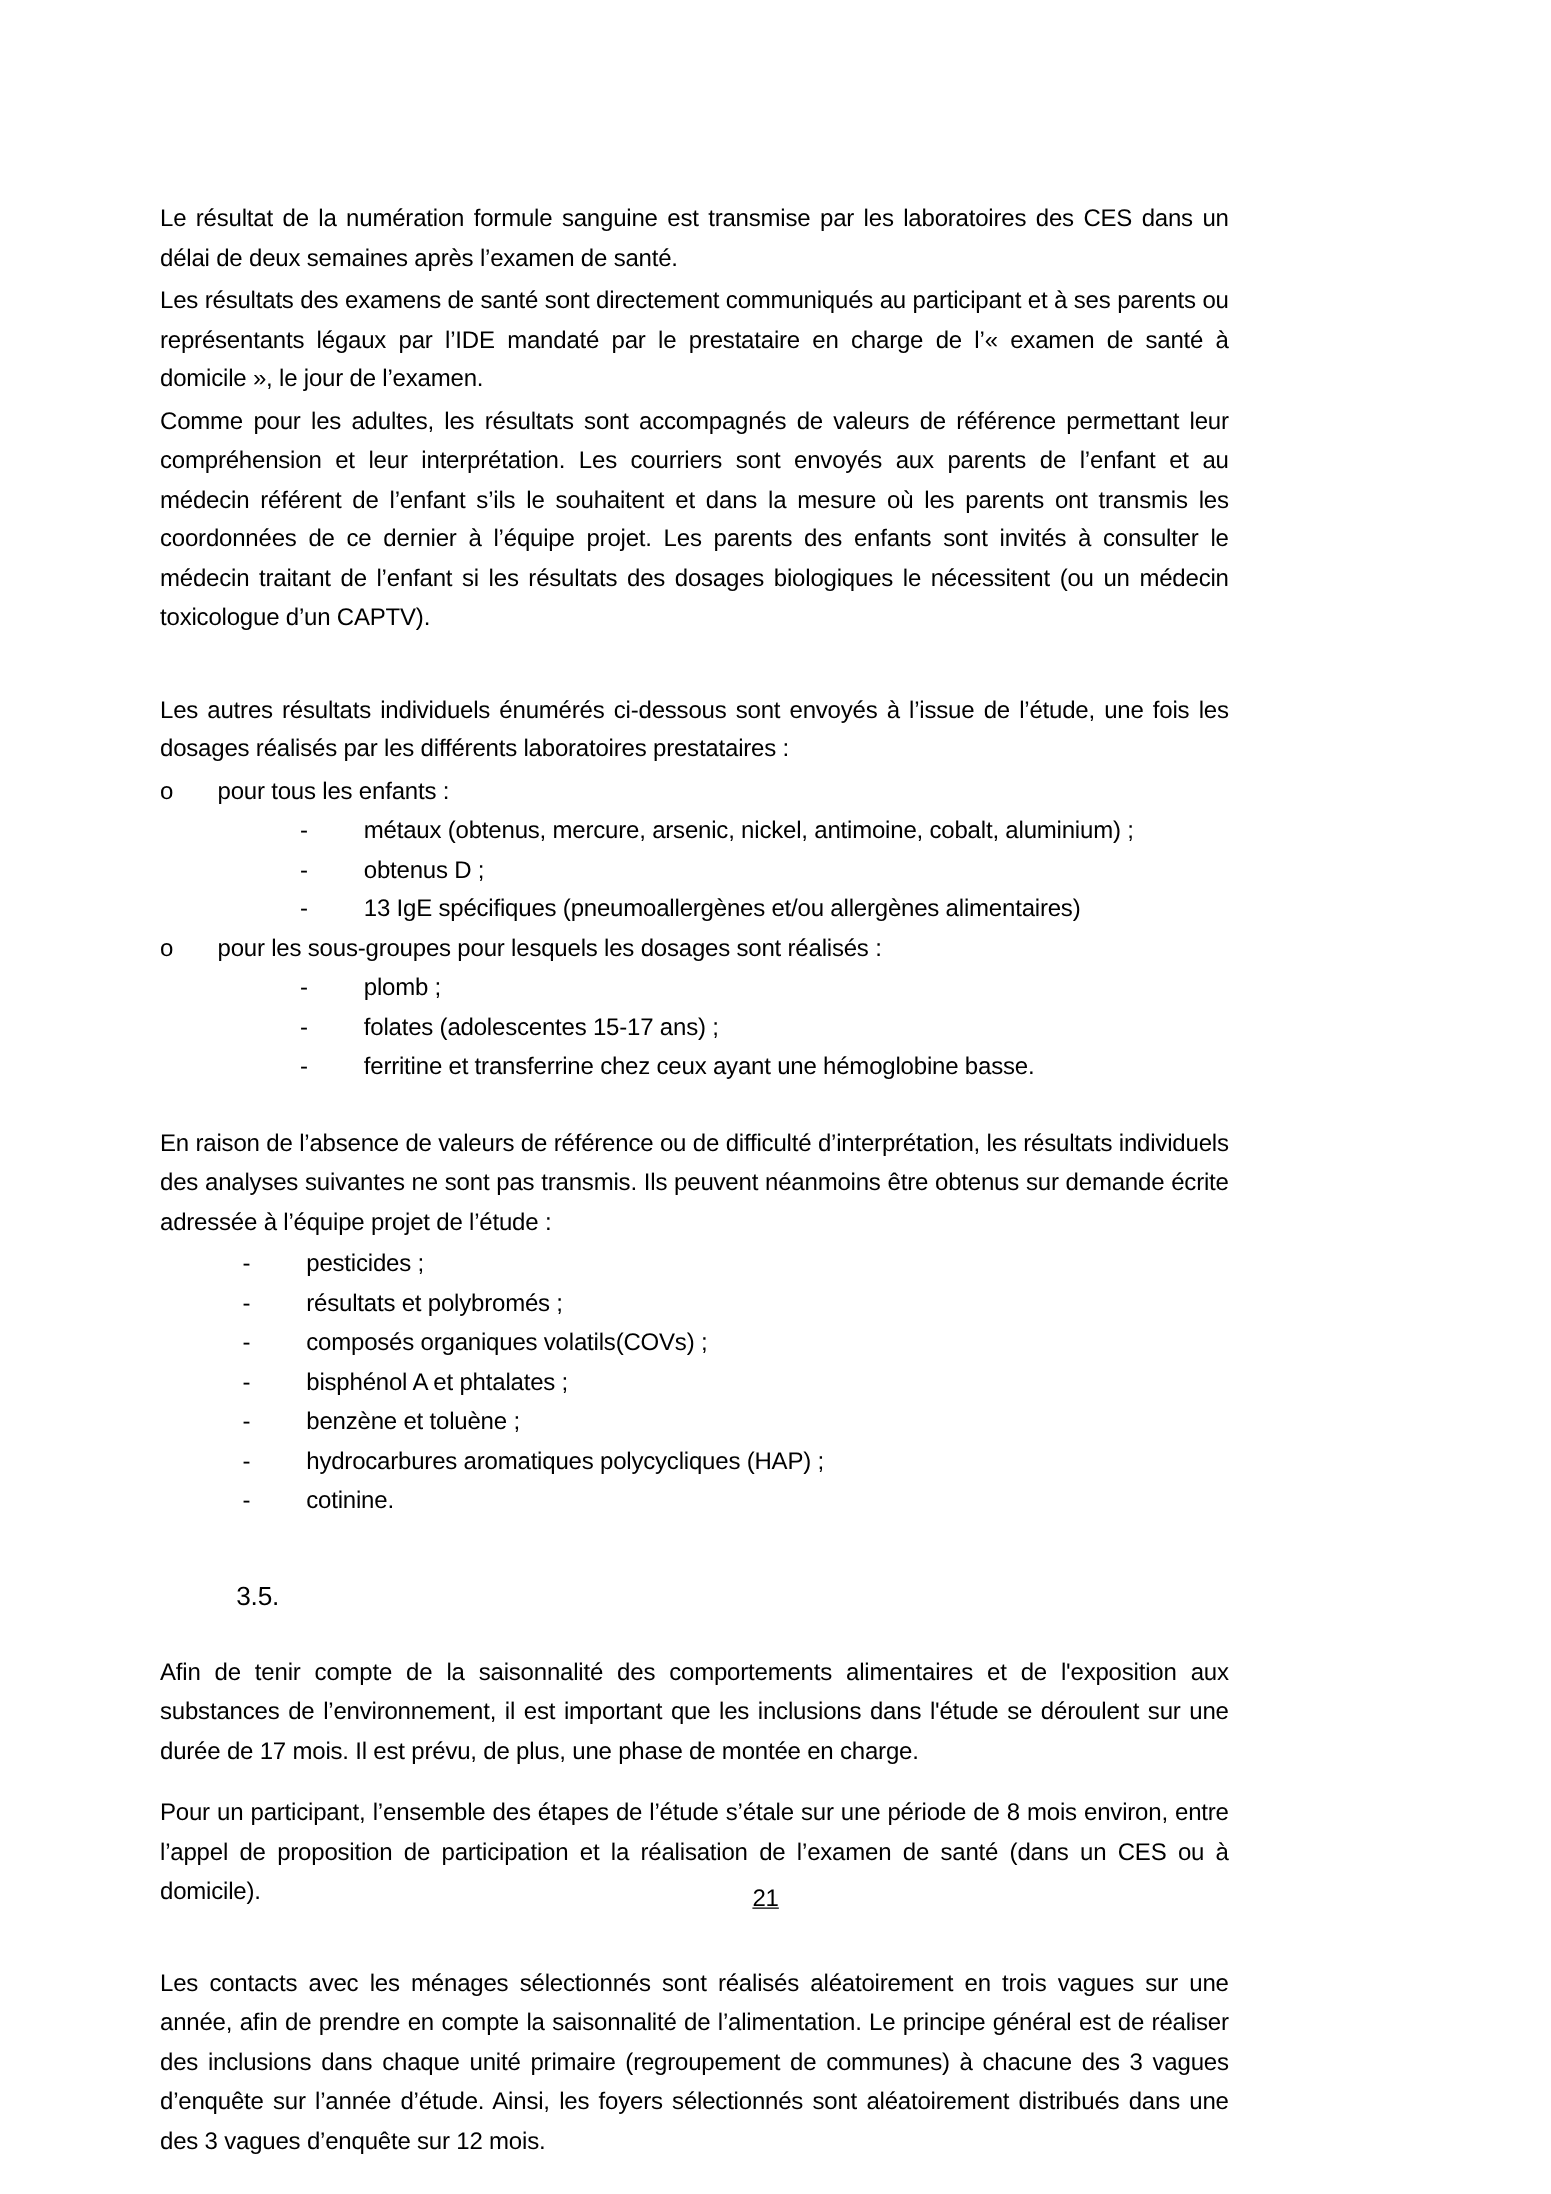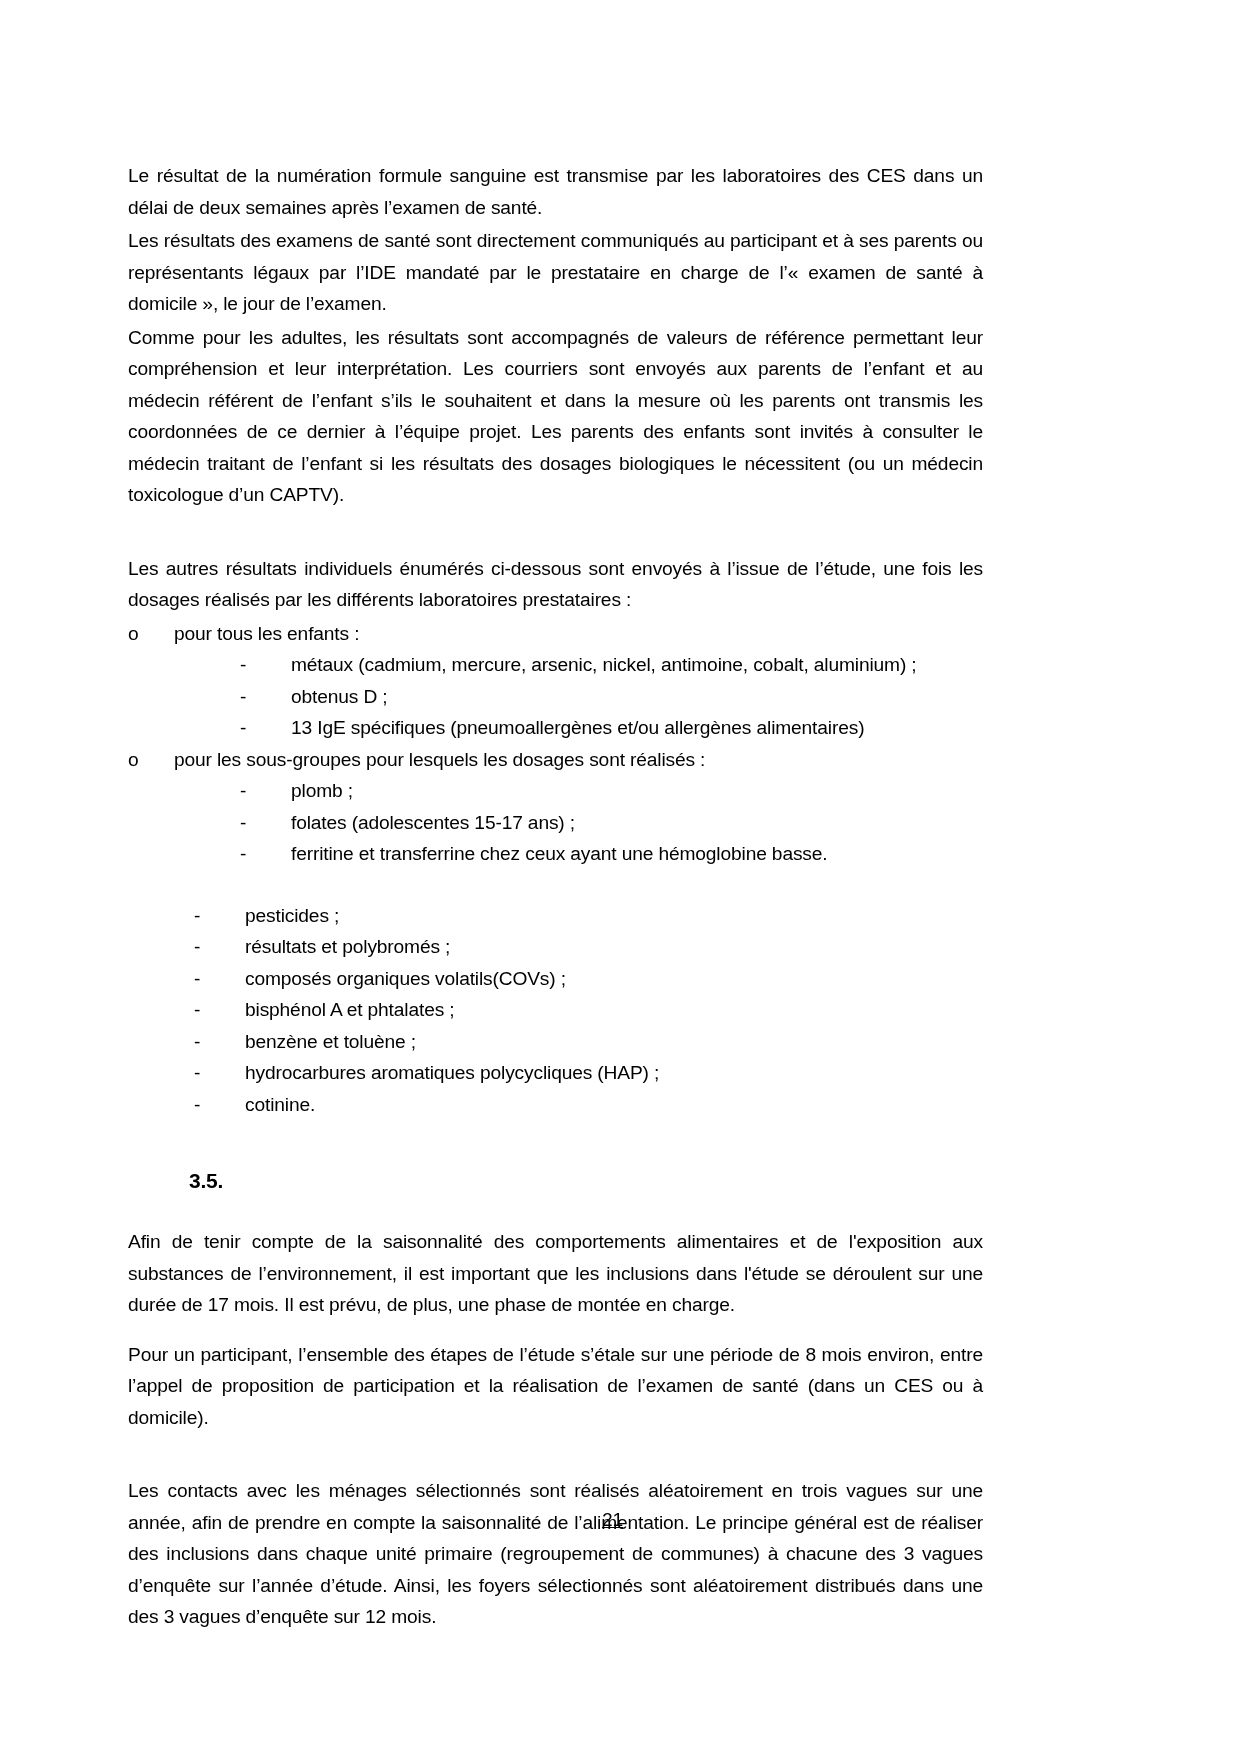--- a/index.html
+++ b/index.html
@@ -79,21 +79,21 @@
     left: 66px;
     top: 0;
     width: 20px;
     text-align: left;
   }
 
   
   .heading {
     display: flex;
     align-items: flex-start;
-    font-weight: bold;
+    font-weight: normal;
     font-size: 21px;
     line-height: 30px;
     margin: 0;
     padding-left: 61px;
     letter-spacing: -0.2px;
   }
   .heading .num {
     width: 68px;
     flex: 0 0 68px;
   }
@@ -130,21 +130,21 @@
 
     <p class="para">Les autres résultats individuels énumérés ci-dessous sont envoyés à l’issue de l’étude, une fois les dosages réalisés par les différents laboratoires prestataires :</p>
 
     <ul class="lvl1">
       <li>
         <span class="marker">o</span>
         <span>pour tous les enfants :</span>
         <ul class="lvl2">
           <li>
             <span class="marker">-</span>
-            <span>métaux (cadmium, mercure, arsenic, nickel, antimoine, cobalt, aluminium) ;</span>
+            <span>métaux (obtenus, mercure, arsenic, nickel, antimoine, cobalt, aluminium) ;</span>
           </li>
           <li>
             <span class="marker">-</span>
             <span>obtenus D ;</span>
           </li>
           <li>
             <span class="marker">-</span>
             <span>13 IgE spécifiques (pneumoallergènes et/ou allergènes alimentaires)</span>
           </li>
         </ul>
@@ -164,20 +164,21 @@
           <li>
             <span class="marker">-</span>
             <span>ferritine et transferrine chez ceux ayant une hémoglobine basse.</span>
           </li>
         </ul>
       </li>
     </ul>
 
     <div class="spacer-md"></div>
 
+    <p class="para">En raison de l’absence de valeurs de référence ou de difficulté d’interprétation, les résultats individuels des analyses suivantes ne sont pas transmis. Ils peuvent néanmoins être obtenus sur demande écrite adressée à l’équipe projet de l’étude :</p>
 
     <ul class="lvl2">
       <li>
         <span class="marker">-</span>
         <span>pesticides ;</span>
       </li>
       <li>
         <span class="marker">-</span>
         <span>résultats et polybromés ;</span>
       </li>

